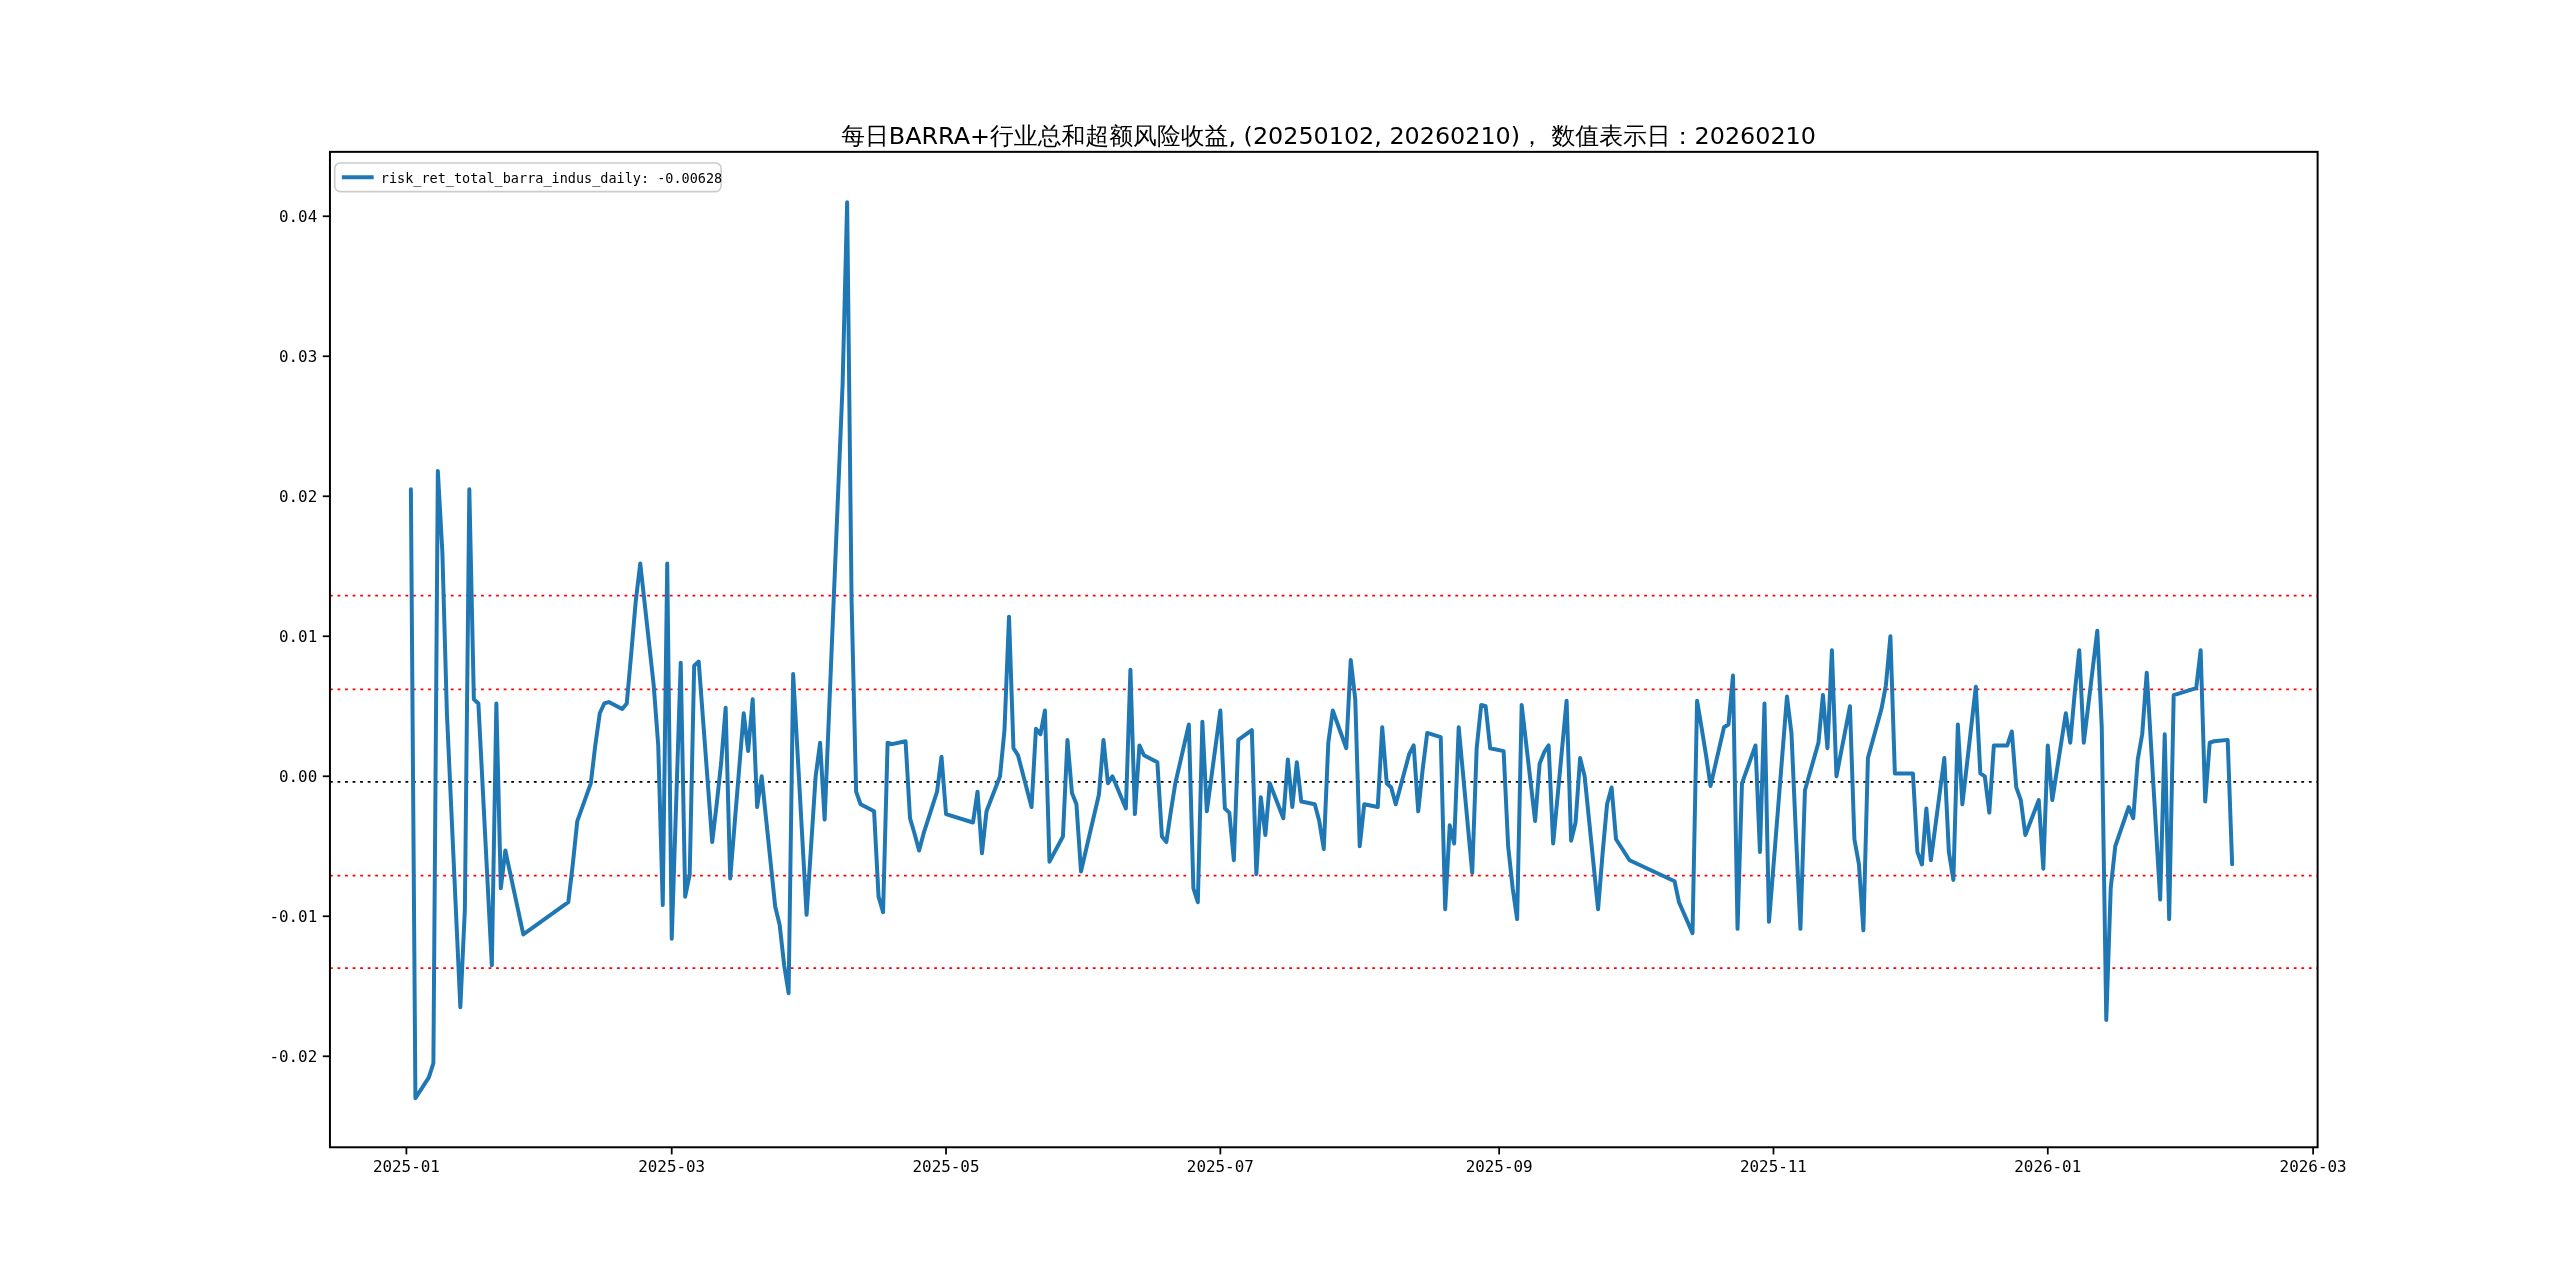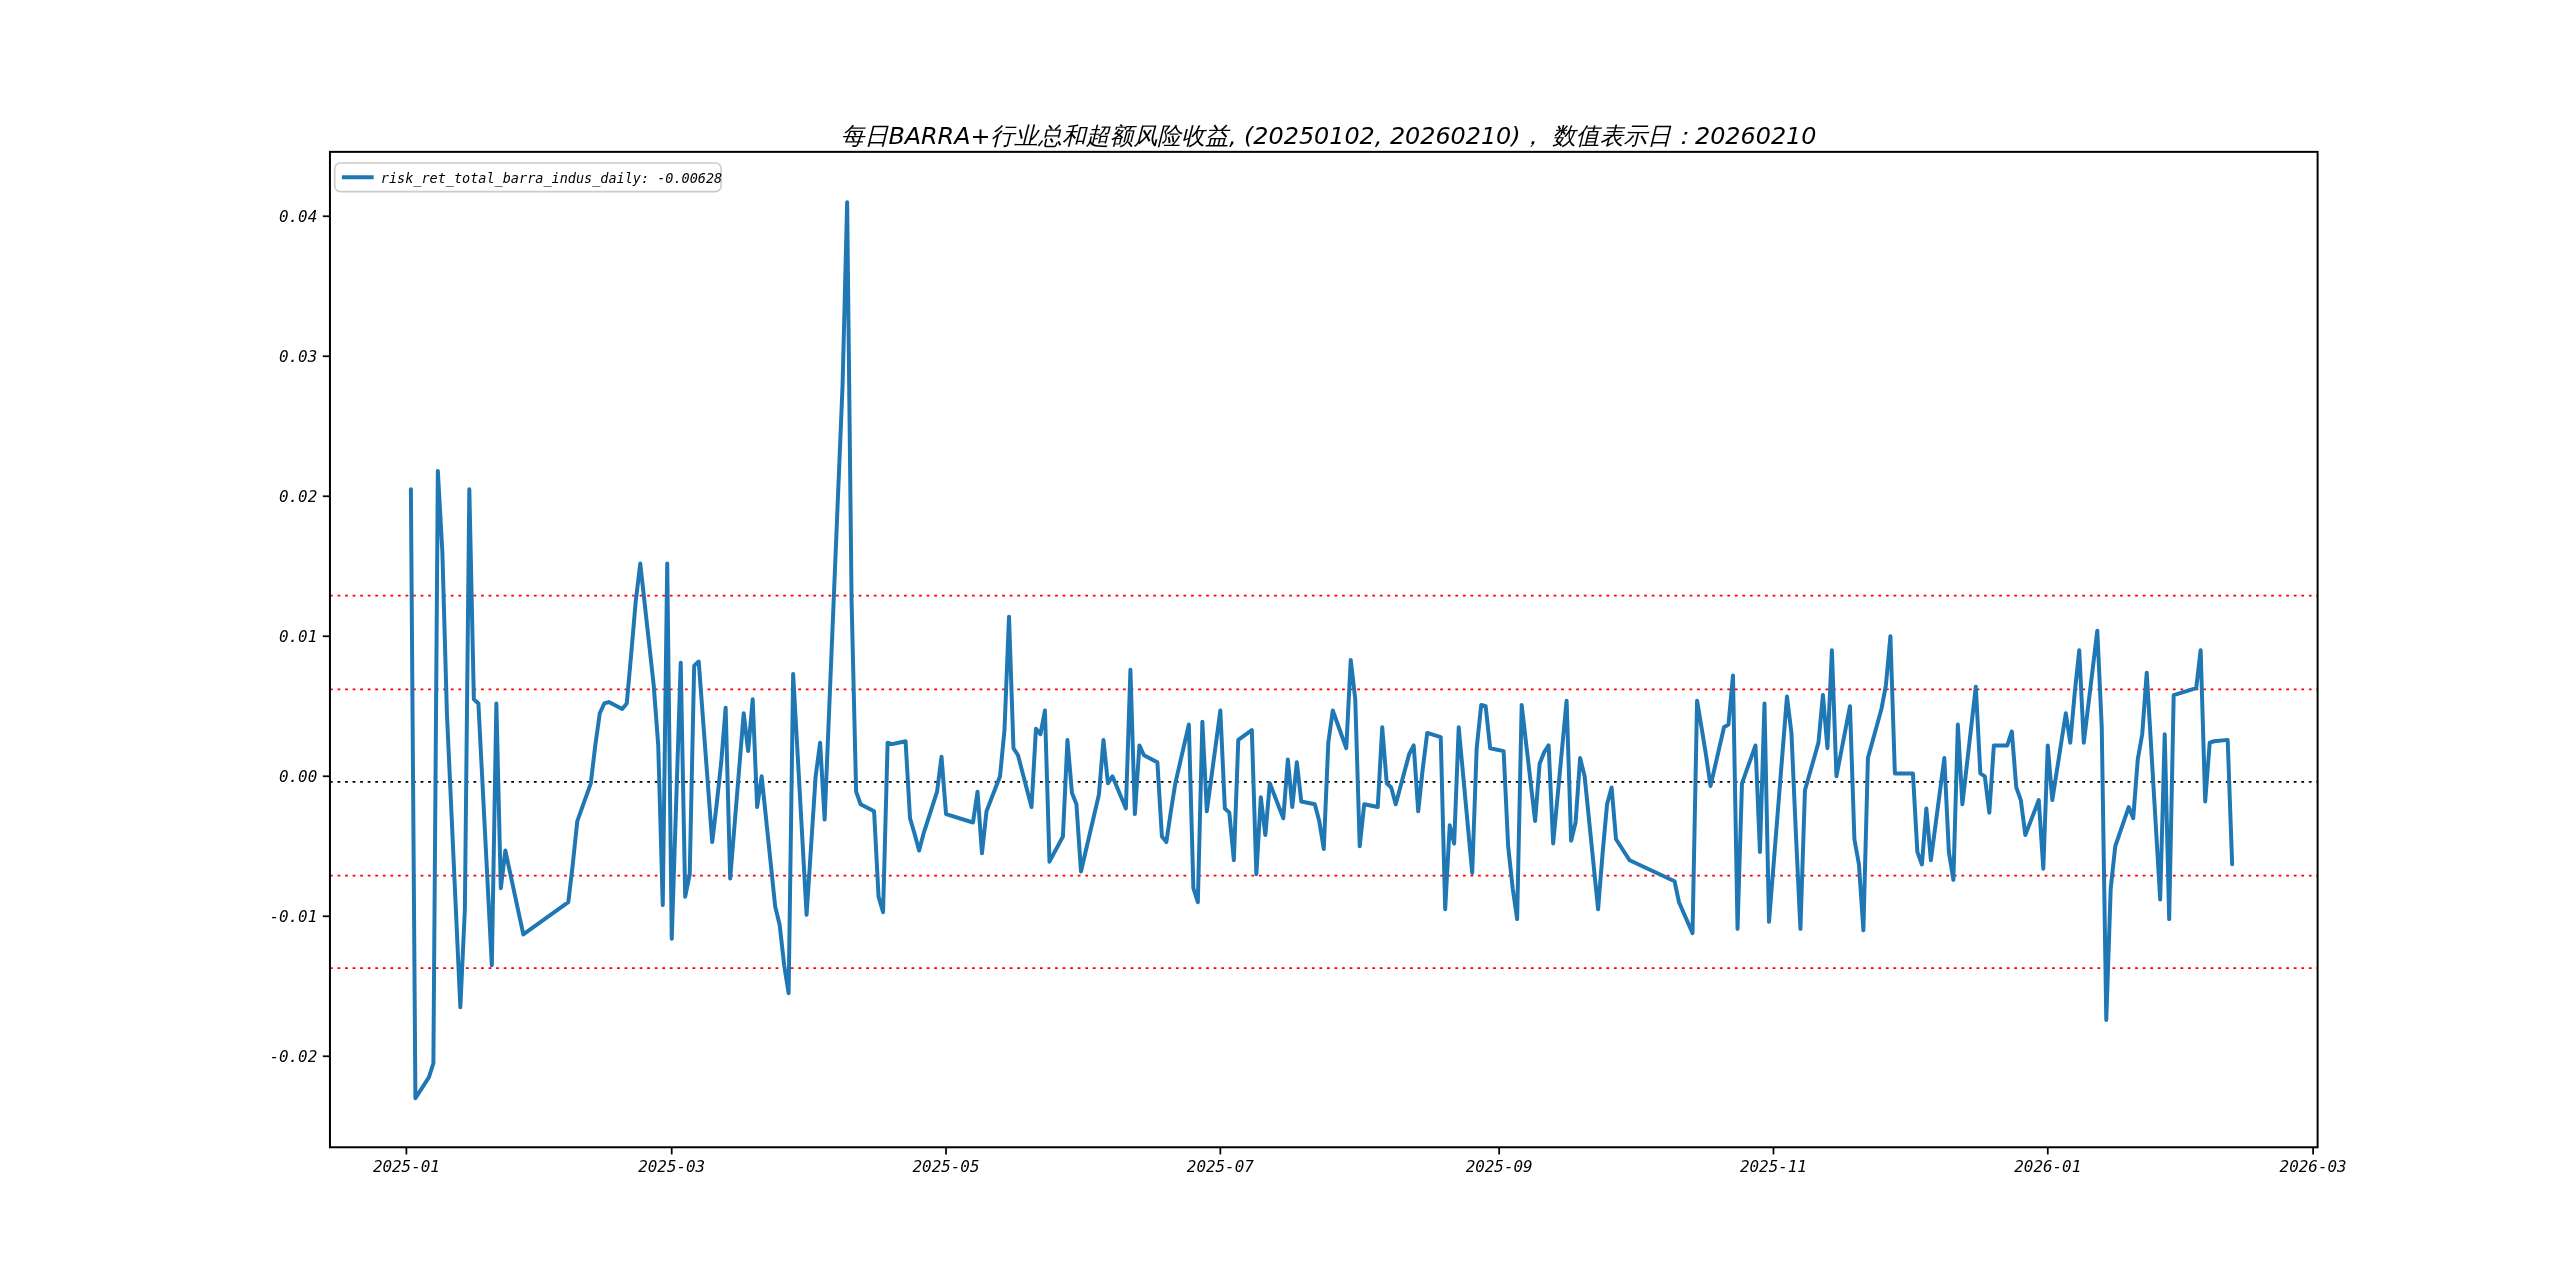--- a/index.html
+++ b/index.html
@@ -4,21 +4,20 @@
 <style>
   html, body {
     margin: 0;
     padding: 0;
     background: #ffffff;
     font-family: "DejaVu Sans", "Liberation Sans", sans-serif;
   }
   .figure-wrap {
     width: 100%;
     background: #ffffff;
-    font-style: italic;
   }
   svg { display: block; width: 100%; height: auto; background: #ffffff; }
   .title-text {
     font-family: "DejaVu Sans", "Liberation Sans", sans-serif;
     font-size: 30px;
     fill: #000000;
     text-anchor: middle;
   }
   .tick-label {
     font-family: "DejaVu Sans Mono", "Liberation Mono", monospace;

